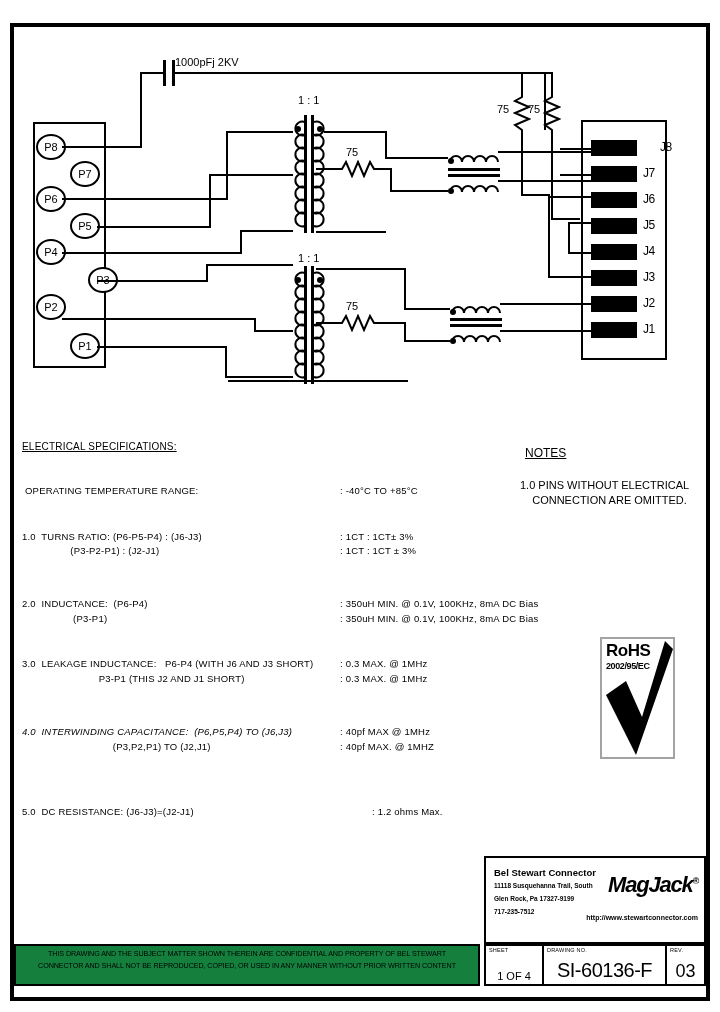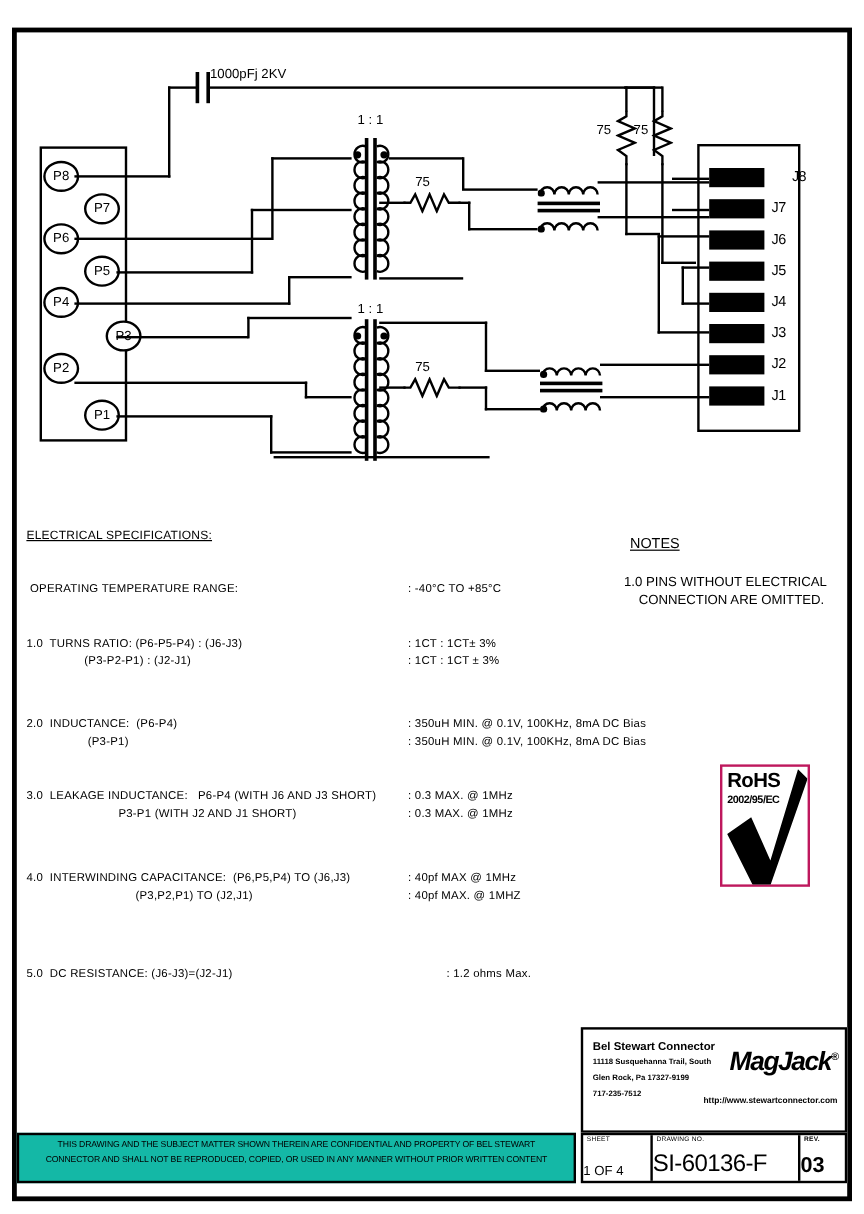--- a/index.html
+++ b/index.html
@@ -109,22 +109,22 @@
     white-space: pre;
     line-height: 15px;
     font-family: "Liberation Sans", sans-serif;
   }
   
   #rohs {
     position: absolute;
     left: 600px;
     top: 637px;
     width: 75px;
-    height: 102px;
-    border: 2px solid #be185d;
+    height: 122px;
+    border: 2px solid #a3a3a3;
     box-sizing: border-box;
     background: #fff;
     overflow: hidden;
   }
   #rohs-title {
     position: absolute;
     left: 4px; top: 2px;
     font-size: 17px;
     font-weight: bold;
     color: #000;
@@ -214,34 +214,34 @@
     left: 3px; top: 1px;
     font-size: 5.5px;
     color: #000;
     font-family: "Liberation Sans", sans-serif;
     letter-spacing: 0.2px;
   }
   .dwg-val {
     position: absolute;
     left: 0; right: 0;
     bottom: 2px;
-    text-align: left;
+    text-align: center;
     color: #000;
     font-family: "Liberation Sans", sans-serif;
   }
   
   #confidential {
     position: absolute;
     left: 14px;
     top: 944px;
     width: 466px;
     height: 42px;
     border: 2px solid #000;
     box-sizing: border-box;
-    background: #14b8a6;
+    background: #15803d;
     padding: 2px 3px;
   }
   .conf-line {
     font-size: 7.2px;
     color: #000;
     text-align: center;
     line-height: 11.5px;
     white-space: nowrap;
     font-family: "Liberation Sans", sans-serif;
     letter-spacing: -0.1px;
@@ -452,24 +452,24 @@
     <div class="spec-text" style="left:22px; top:545px;">                 (P3-P2-P1) : (J2-J1)</div>
     <div class="spec-text" style="left:340px; top:545px;">: 1CT : 1CT ± 3%</div>
 
     <div class="spec-text" style="left:22px; top:598px;">2.0  INDUCTANCE:  (P6-P4)</div>
     <div class="spec-text" style="left:340px; top:598px;">: 350uH MIN. @ 0.1V, 100KHz, 8mA DC Bias</div>
     <div class="spec-text" style="left:22px; top:613px;">                  (P3-P1)</div>
     <div class="spec-text" style="left:340px; top:613px;">: 350uH MIN. @ 0.1V, 100KHz, 8mA DC Bias</div>
 
     <div class="spec-text" style="left:22px; top:658px;">3.0  LEAKAGE INDUCTANCE:   P6-P4 (WITH J6 AND J3 SHORT)</div>
     <div class="spec-text" style="left:340px; top:658px;">: 0.3 MAX. @ 1MHz</div>
-    <div class="spec-text" style="left:22px; top:673px;">                           P3-P1 (WITH J2 AND J1 SHORT)</div>
+    <div class="spec-text" style="left:22px; top:673px;">                           P3-P1 (THIS J2 AND J1 SHORT)</div>
     <div class="spec-text" style="left:340px; top:673px;">: 0.3 MAX. @ 1MHz</div>
 
-    <div class="spec-text" style="left:22px; top:726px;">4.0  INTERWINDING CAPACITANCE:  (P6,P5,P4) TO (J6,J3)</div>
+    <div class="spec-text" style="left:22px; top:726px;font-style:italic;">4.0  INTERWINDING CAPACITANCE:  (P6,P5,P4) TO (J6,J3)</div>
     <div class="spec-text" style="left:340px; top:726px;">: 40pf MAX @ 1MHz</div>
     <div class="spec-text" style="left:22px; top:741px;">                                (P3,P2,P1) TO (J2,J1)</div>
     <div class="spec-text" style="left:340px; top:741px;">: 40pf MAX. @ 1MHZ</div>
 
     <div class="spec-text" style="left:22px; top:806px;">5.0  DC RESISTANCE: (J6-J3)=(J2-J1)</div>
     <div class="spec-text" style="left:340px; top:806px;margin-left:32px;">: 1.2 ohms Max.</div>
   </div>
 
   <div>
     <div class="notes-head" style="left:525px; top:446px;">NOTES</div>
@@ -498,21 +498,21 @@
 
   <div id="dwgstrip">
     <div class="dwg-cell" style="width:58px;">
       <div class="dwg-cap">SHEET</div>
       <div class="dwg-val" style="font-size:11px;">1 OF 4</div>
     </div>
     <div class="dwg-cell" style="width:123px;">
       <div class="dwg-cap">DRAWING NO.</div>
       <div class="dwg-val" style="font-size:20px; letter-spacing:-0.5px;">SI-60136-F</div>
     </div>
-    <div class="dwg-cell" style="width:37px;font-weight:bold;">
+    <div class="dwg-cell" style="width:37px;">
       <div class="dwg-cap">REV.</div>
       <div class="dwg-val" style="font-size:18px;">03</div>
     </div>
   </div>
 
   <div id="confidential">
     <div class="conf-line">THIS DRAWING AND THE SUBJECT MATTER SHOWN THEREIN ARE CONFIDENTIAL AND PROPERTY OF BEL STEWART</div>
     <div class="conf-line">CONNECTOR AND SHALL NOT BE REPRODUCED, COPIED, OR USED IN ANY MANNER WITHOUT PRIOR WRITTEN CONTENT</div>
   </div>
 

